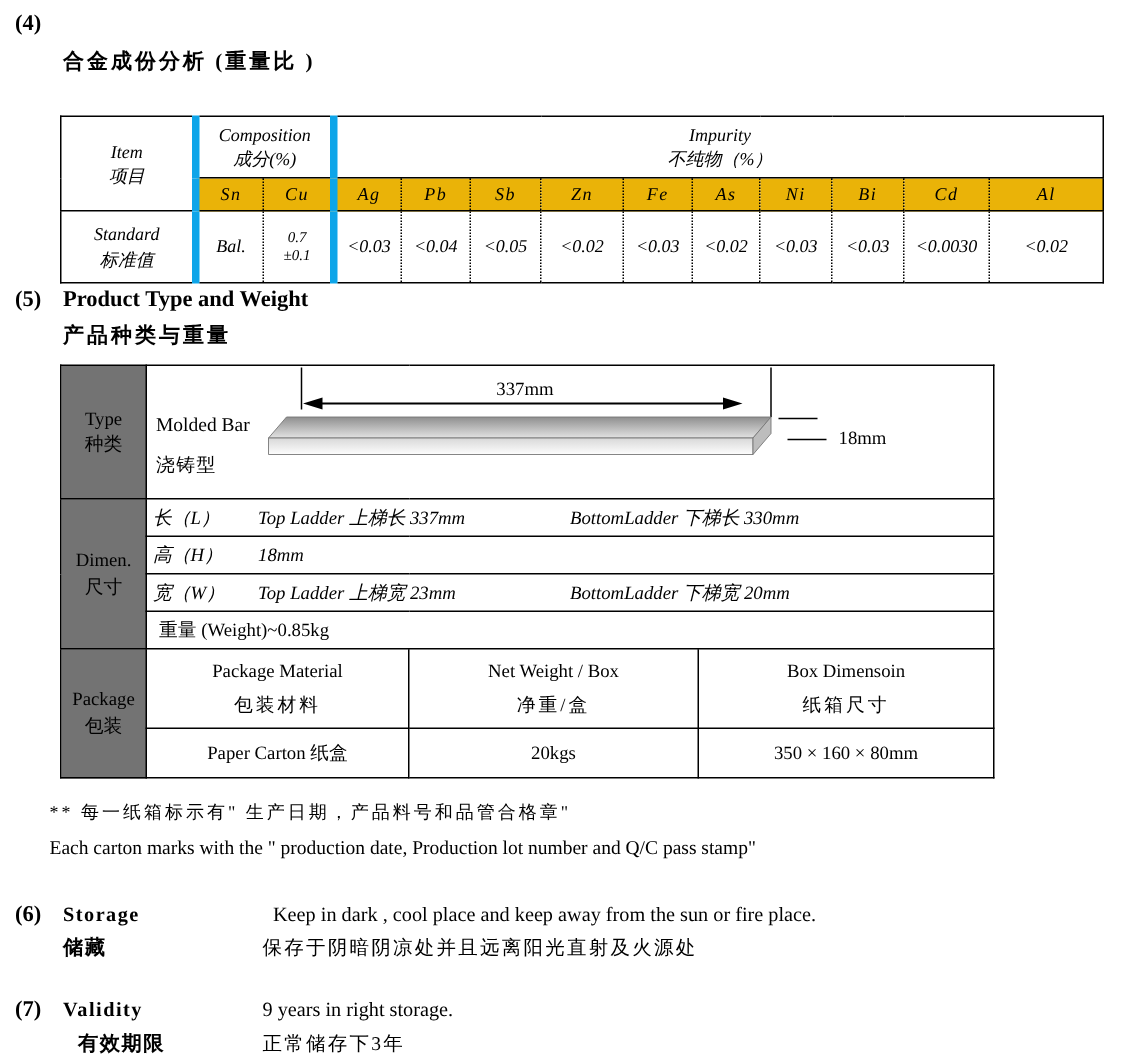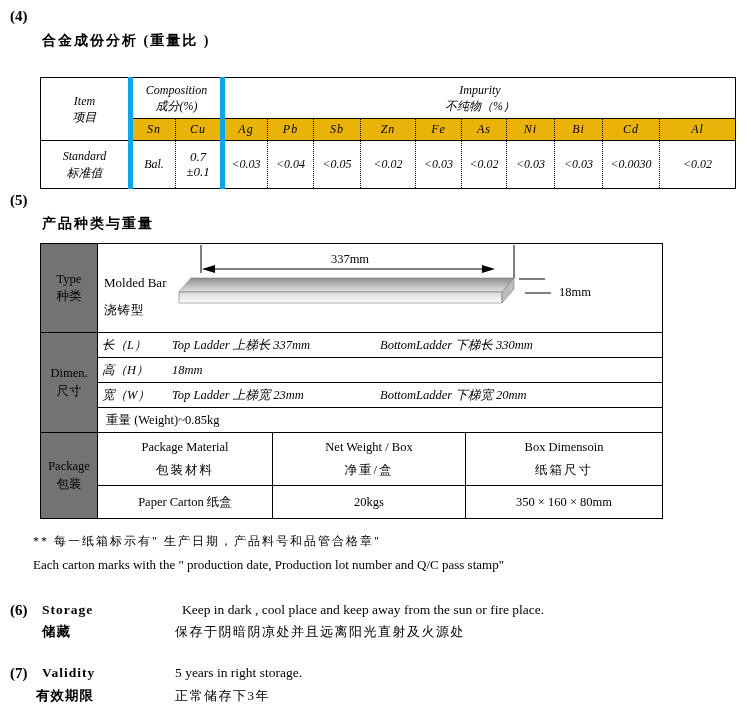--- a/index.html
+++ b/index.html
@@ -21,21 +21,21 @@
   table.comp td {
     border-left: 1px dotted #000; border-right: 1px dotted #000;
     text-align: center; vertical-align: middle; padding: 0;
     font-style: italic; font-size: 12px; line-height: 1.25;
   }
   table.comp td.sl { border-left: 5px solid #0ea5e9; }
   table.comp td.ol { border-left: 1px solid #000; }
   table.comp td.orr { border-right: 1px solid #000; }
   td.green-cell { background: #eab308; letter-spacing: 1px; }
   .hdr-line { line-height: 1.35; }
-  .small-stack div { line-height: 1.15; font-size: 13px; }
+  .small-stack div { line-height: 1.15; font-size: 10px; }
 
   
   table.prod { position: absolute; left: 40px; top: 243px; width: 622px;
     border-collapse: collapse; table-layout: fixed; }
   table.prod, table.prod td { border: 1px solid #000; }
   table.prod td { padding: 0; vertical-align: middle; font-size: 12.5px; }
   table.prod td.labelcol { background: #737373; text-align: center; line-height: 1.4; }
   table.prod td.dimrow { border-bottom: 1px dotted #000; padding-left: 4px; font-style: italic; }
   table.prod td.dimrow-last { padding-left: 8px; }
   .dim-name { display: inline-block; width: 70px; }
@@ -125,20 +125,21 @@
       <td>&lt;0.02</td>
       <td>&lt;0.03</td>
       <td>&lt;0.03</td>
       <td>&lt;0.0030</td>
       <td class="orr">&lt;0.02</td>
     </tr>
   </tbody>
     </table>
 
   <span class="abs sec-num" style="left:10px; top:192px;">(5)</span>
+  <span class="abs sec-title-en" style="left:42px; top:192px;">Product Type and Weight</span>
   <span class="abs sec-title-zh" style="left:42px; top:215px;">产品种类与重量</span>
 
   <table class="prod">
     <colgroup>
       <col style="width:57px">
         <col style="width:175px">
         <col style="width:193px">
         <col style="width:197px">
     </colgroup>
     <tbody>
@@ -232,17 +233,17 @@
   <div class="abs note-en" style="left:33px; top:557px;">Each carton marks with the " production date, Production lot number and Q/C pass stamp"</div>
 
   <span class="abs sec-num" style="left:10px; top:602px;">(6)</span>
   <span class="abs bodyrow-label" style="left:42px; top:602px;">Storage</span>
   <span class="abs bodyrow-text" style="left:182px; top:602px;">Keep in dark , cool place and keep away from the sun or fire place.</span>
   <span class="abs bodyrow-label" style="left:42px; top:623px;">储藏</span>
   <span class="abs bodyrow-text-zh" style="left:175px; top:623px;">保存于阴暗阴凉处并且远离阳光直射及火源处</span>
 
   <span class="abs sec-num" style="left:10px; top:665px;">(7)</span>
   <span class="abs bodyrow-label" style="left:42px; top:665px;">Validity</span>
-  <span class="abs bodyrow-text" style="left:175px; top:665px;">5 years in right storage.</span>
-  <span class="abs bodyrow-label" style="left:36px; top:687px;text-align:center;">有效期限</span>
+  <span class="abs bodyrow-text" style="left:175px; top:665px;">9 years in right storage.</span>
+  <span class="abs bodyrow-label" style="left:52px; top:687px;text-align:center;">有效期限</span>
   <span class="abs bodyrow-text-zh" style="left:175px; top:687px;">正常储存下3年</span>
 
 </div>
 
 </body></html>

